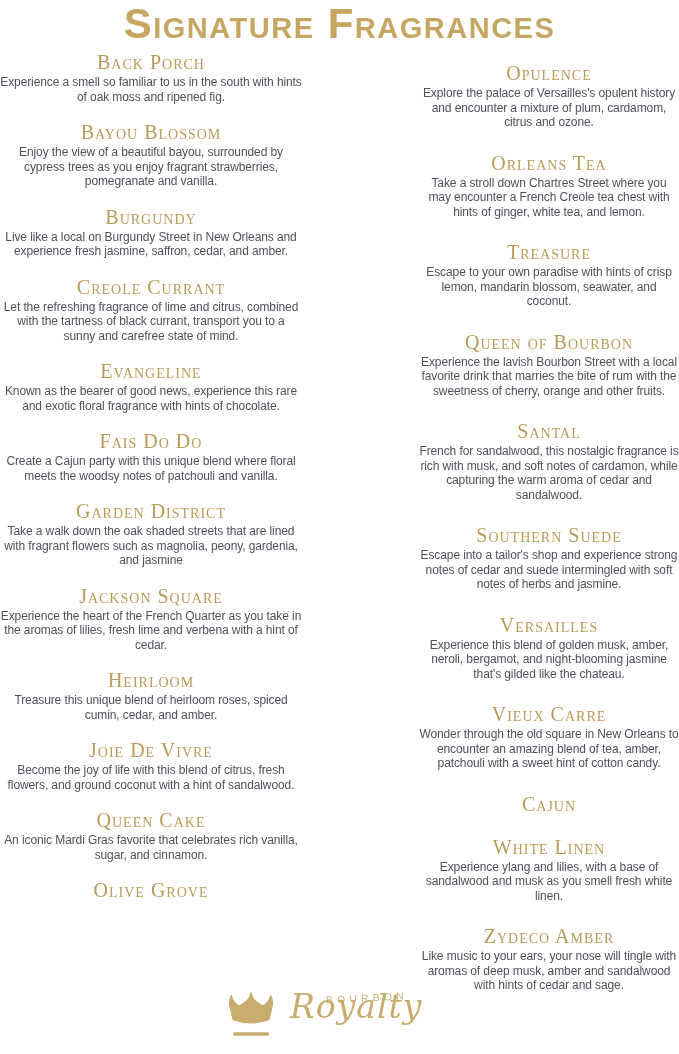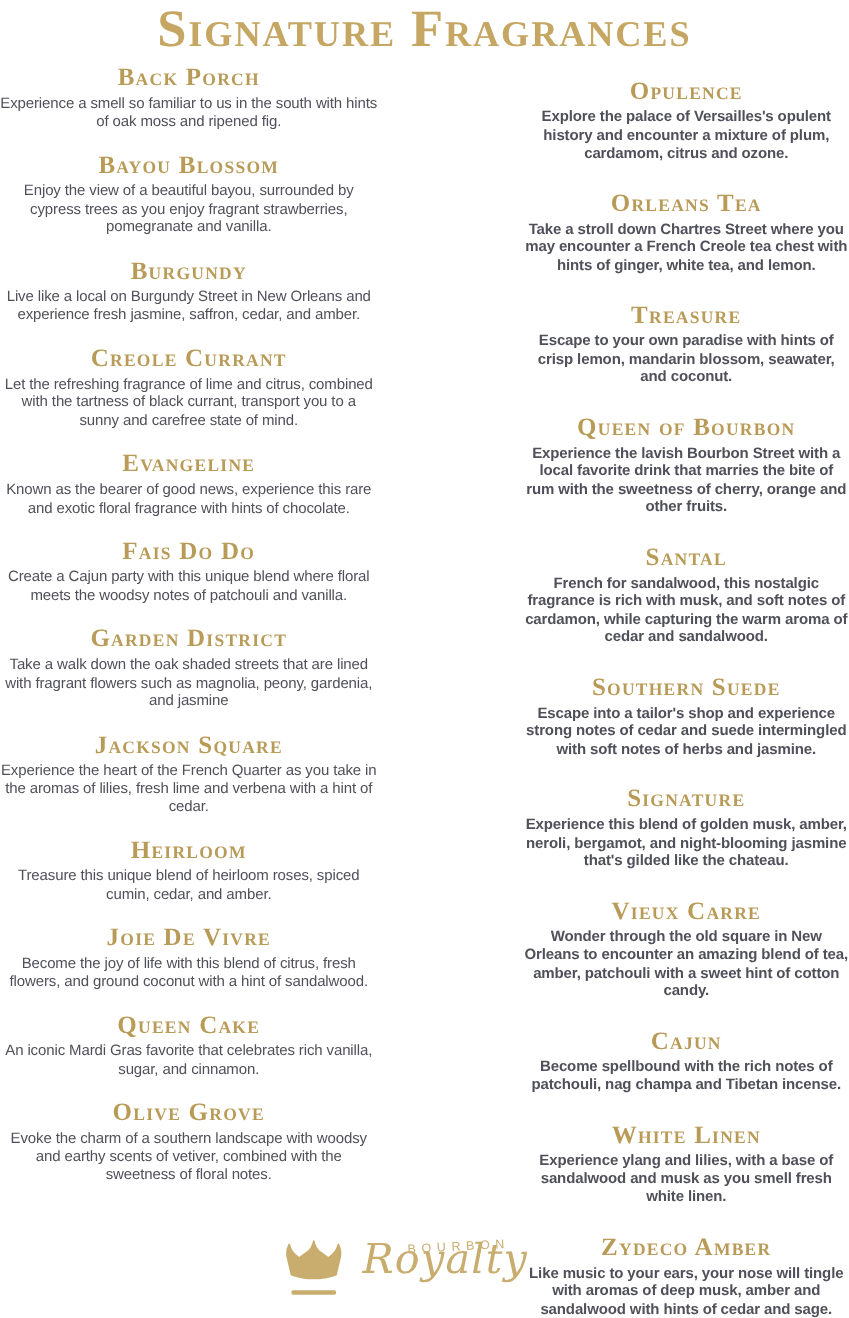--- a/index.html
+++ b/index.html
@@ -14,59 +14,59 @@
     width: 679px; height: 1054px;
     background: var(--background);
     font-family: "Liberation Sans", sans-serif;
     overflow: hidden;
     position: relative;
   }
   .page { width: 679px; height: 1054px; position: relative; }
 
   .page-title {
     text-align: center;
-    font-family: Liberation Serif, serif;
+    font-family: Liberation Sans, sans-serif;
     font-variant: small-caps;
     font-weight: 700;
     font-size: 42px;
     line-height: 1.0;
     letter-spacing: 1.5px;
     color: var(--title-gold);
     padding-top: 3px;
   }
 
   .columns { display: flex; align-items: flex-start; }
   .col { }
   .col-left  { width: 302px; padding-top: 8px; }
   .col-right { width: 377px; padding-top: 19px; padding-left: 77px; }
 
   .fragrance { margin-bottom: 19px; }
   .col-right .fragrance { margin-bottom: 24px; margin-left: 40px; }
 
   .fragrance h2 {
     font-family: "Liberation Serif", serif;
     font-variant: small-caps;
-    font-weight: 700;
+    font-weight: 400;
     font-size: 20px;
     line-height: 0.95;
     letter-spacing: 1px;
     color: var(--heading-gold);
     text-align: center;
     margin: 0 0 3px 0;
   }
   .fragrance p {
     font-size: 12px;
     line-height: 1.21;
     letter-spacing: -0.1px;
     color: var(--body-text);
     text-align: center;
     max-width: 302px;
     margin: 0 auto;
   }
-  .col-right .fragrance p { max-width: 300px; font-weight: bold; }
+  .col-right .fragrance p { max-width: 300px; }
 
   .logo {
     position: absolute;
     left: 224px; top: 976px;
     display: flex;
     align-items: flex-start;
   }
   .crown { margin-top: 16px; }
   .brand { position: relative; margin-left: 12px; }
   .brand-top {
@@ -145,21 +145,20 @@
       <p>Become the joy of life with this blend of citrus, fresh flowers, and ground coconut with a hint of sandalwood.</p>
     </section>
 
     <section class="fragrance">
       <h2>Queen Cake</h2>
       <p>An iconic Mardi Gras favorite that celebrates rich vanilla, sugar, and cinnamon.</p>
     </section>
 
     <section class="fragrance">
       <h2>Olive Grove</h2>
-      <p>Evoke the charm of a southern landscape with woodsy and earthy scents of vetiver, combined with the sweetness of floral notes.</p>
     </section>
   </div>
     <div class="col col-right">
     <section class="fragrance">
       <h2>Opulence</h2>
       <p>Explore the palace of Versailles's opulent history and encounter a mixture of plum, cardamom, citrus and ozone.</p>
     </section>
 
     <section class="fragrance">
       <h2>Orleans Tea</h2>
@@ -180,32 +179,31 @@
       <h2>Santal</h2>
       <p>French for sandalwood, this nostalgic fragrance is rich with musk, and soft notes of cardamon, while capturing the warm aroma of cedar and sandalwood.</p>
     </section>
 
     <section class="fragrance">
       <h2>Southern Suede</h2>
       <p>Escape into a tailor's shop and experience strong notes of cedar and suede intermingled with soft notes of herbs and jasmine.</p>
     </section>
 
     <section class="fragrance">
-      <h2>Signature</h2>
+      <h2>Versailles</h2>
       <p>Experience this blend of golden musk, amber, neroli, bergamot, and night-blooming jasmine that's gilded like the chateau.</p>
     </section>
 
     <section class="fragrance">
       <h2>Vieux Carre</h2>
       <p>Wonder through the old square in New Orleans to encounter an amazing blend of tea, amber, patchouli with a sweet hint of cotton candy.</p>
     </section>
 
     <section class="fragrance">
       <h2>Cajun</h2>
-      <p>Become spellbound with the rich notes of patchouli, nag champa and Tibetan incense.</p>
     </section>
 
     <section class="fragrance">
       <h2>White Linen</h2>
       <p>Experience ylang and lilies, with a base of sandalwood and musk as you smell fresh white linen.</p>
     </section>
 
     <section class="fragrance">
       <h2>Zydeco Amber</h2>
       <p>Like music to your ears, your nose will tingle with aromas of deep musk, amber and sandalwood with hints of cedar and sage.</p>

